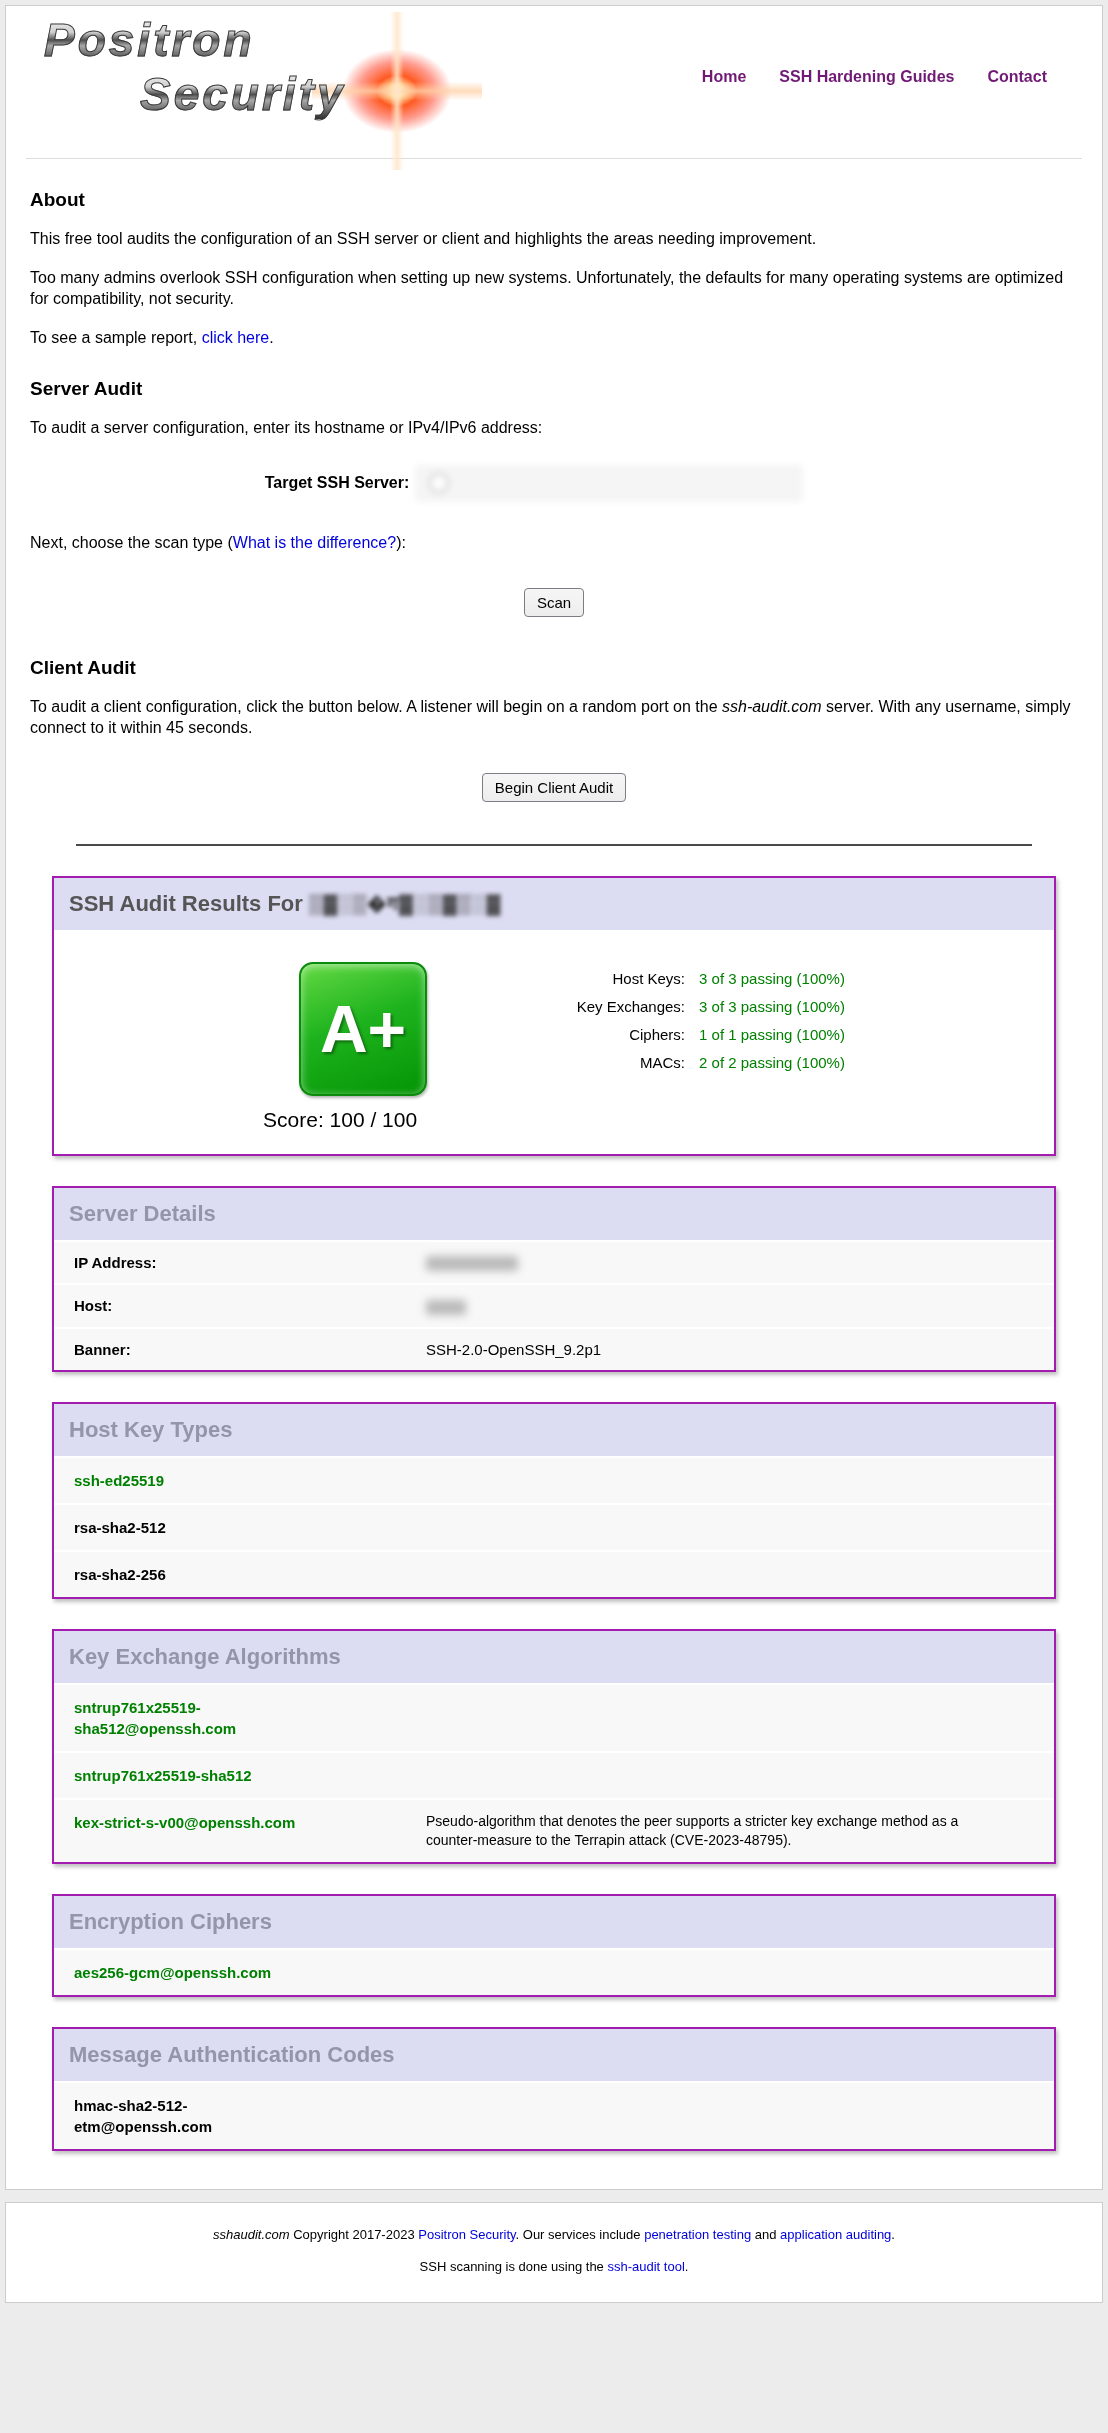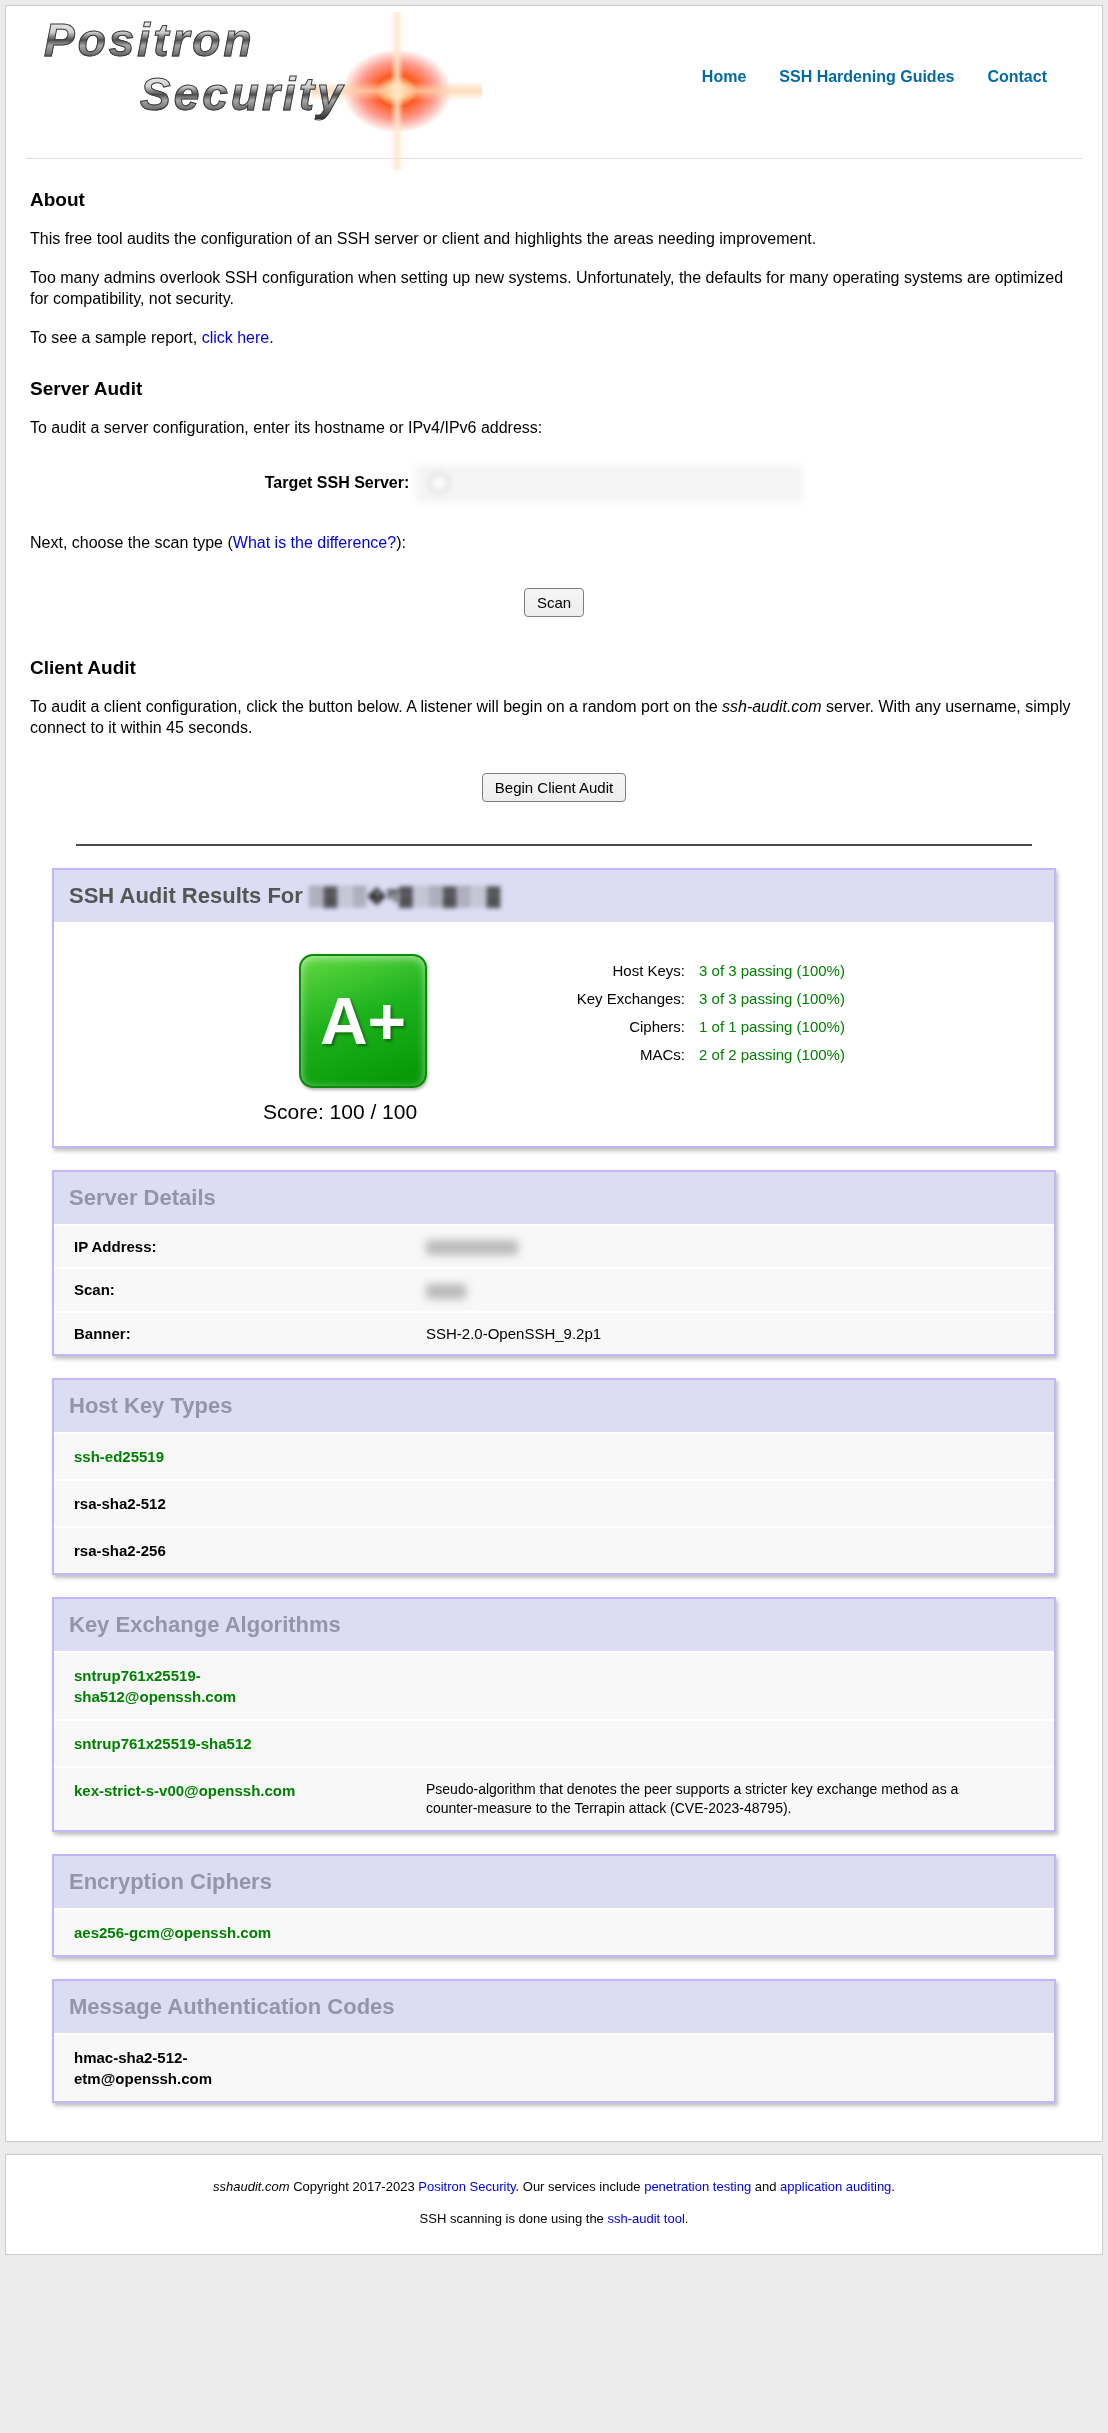--- a/index.html
+++ b/index.html
@@ -18,21 +18,21 @@
       linear-gradient(to bottom, rgba(255,255,255,0) 44%, rgba(255,210,170,0.8) 50%, rgba(255,255,255,0) 56%),
       radial-gradient(ellipse 46% 38% at 50% 50%, #ffffff 0%, #ffe9a8 9%, #ff5a22 26%, rgba(255,30,0,0.45) 48%, rgba(255,0,0,0) 70%);
   }
   .logo-line { position:relative; z-index:1; font-weight:bold; font-style:italic;
     font-size:46px; letter-spacing:3px; line-height:1.05;
     background:linear-gradient(180deg,#f7f7f7 0%,#cfcfcf 34%,#4e4e4e 50%,#a8a8a8 62%,#2e2e2e 100%);
     -webkit-background-clip:text; background-clip:text; color:transparent;
     -webkit-text-stroke:1px #3c3c3c; width:max-content; }
   .logo-line2 { margin-left:96px; margin-top:6px; }
   .main-nav { display:flex; gap:33px; align-items:flex-start; margin-top:52px; }
-  .main-nav a { color:#0369a1; font-weight:bold; font-size:16px; text-decoration:none; white-space:nowrap; }
+  .main-nav a { color:#701a75; font-weight:bold; font-size:16px; text-decoration:none; white-space:nowrap; }
   .header-rule { border:none; border-top:1px solid #dddddd; margin:2px 20px 0 20px; }
 
   
   .section { padding:0 24px; }
   h2.sec-title { font-size:19px; font-weight:bold; margin-top:30px; }
   .section p { font-size:16px; line-height:1.35; margin-top:17px; }
   a.blue-link { color:#0000dd; text-decoration:none; }
   .em { font-style:italic; }
   .strong { font-weight:normal; }
 
@@ -63,21 +63,21 @@
     justify-content:space-between; padding:0 10px; }
   .select-chevron { color:#666; font-size:11px; transform:scaleX(1.4); }
   .btn-row { text-align:center; margin-top:34px; }
   .std-btn { font-family:"Liberation Sans",sans-serif; font-size:15px; color:#000;
     background:linear-gradient(#f6f6f6,#ededed); border:1px solid #7d7d85; border-radius:4px;
     padding:5px 12px; cursor:pointer; }
 
   .dark-rule { border:none; border-top:2px solid #4a4a4a; margin:42px 70px 0 70px; }
 
   
-  .panel { margin:22px 46px 0 46px; border:2px solid #c4b5fd; background:#3b82f6;
+  .panel { margin:30px 46px 0 46px; border:2px solid #a21caf; background:#3b82f6;
            box-shadow:2px 3px 4px rgba(0,0,0,0.25); }
   .panel-header { background:#dcdcf2; padding:13px 15px; font-size:22px; font-weight:bold; color:#9494ac; }
   .panel-header.dark-title { color:#555; }
   .redacted-scramble { display:inline-block; filter:blur(2px); color:#2a2a2a; font-size:19px;
                        letter-spacing:1px; transform:translateY(-1px); }
   .prow { background:#f8f8f9; padding:12px 20px; font-size:15px; }
   .prow + .prow { border-top:2px solid #ffffff; }
   .panel-body > .prow:first-child { border-top:2px solid #ffffff; }
 
   
@@ -195,21 +195,21 @@
   </div>
 
   <div class="panel">
     <div class="panel-header">Server Details</div>
     <div class="panel-body">
       <div class="prow drow">
         <span class="dlabel">IP Address:</span>
         <span><span class="blur-blob blob-ip"></span></span>
       </div>
       <div class="prow drow">
-        <span class="dlabel">Scan:</span>
+        <span class="dlabel">Host:</span>
         <span><span class="blur-blob blob-port"></span></span>
       </div>
       <div class="prow drow">
         <span class="dlabel">Banner:</span>
         <span>SSH-2.0-OpenSSH_9.2p1</span>
       </div>
     </div>
   </div>
 
   <div class="panel">

